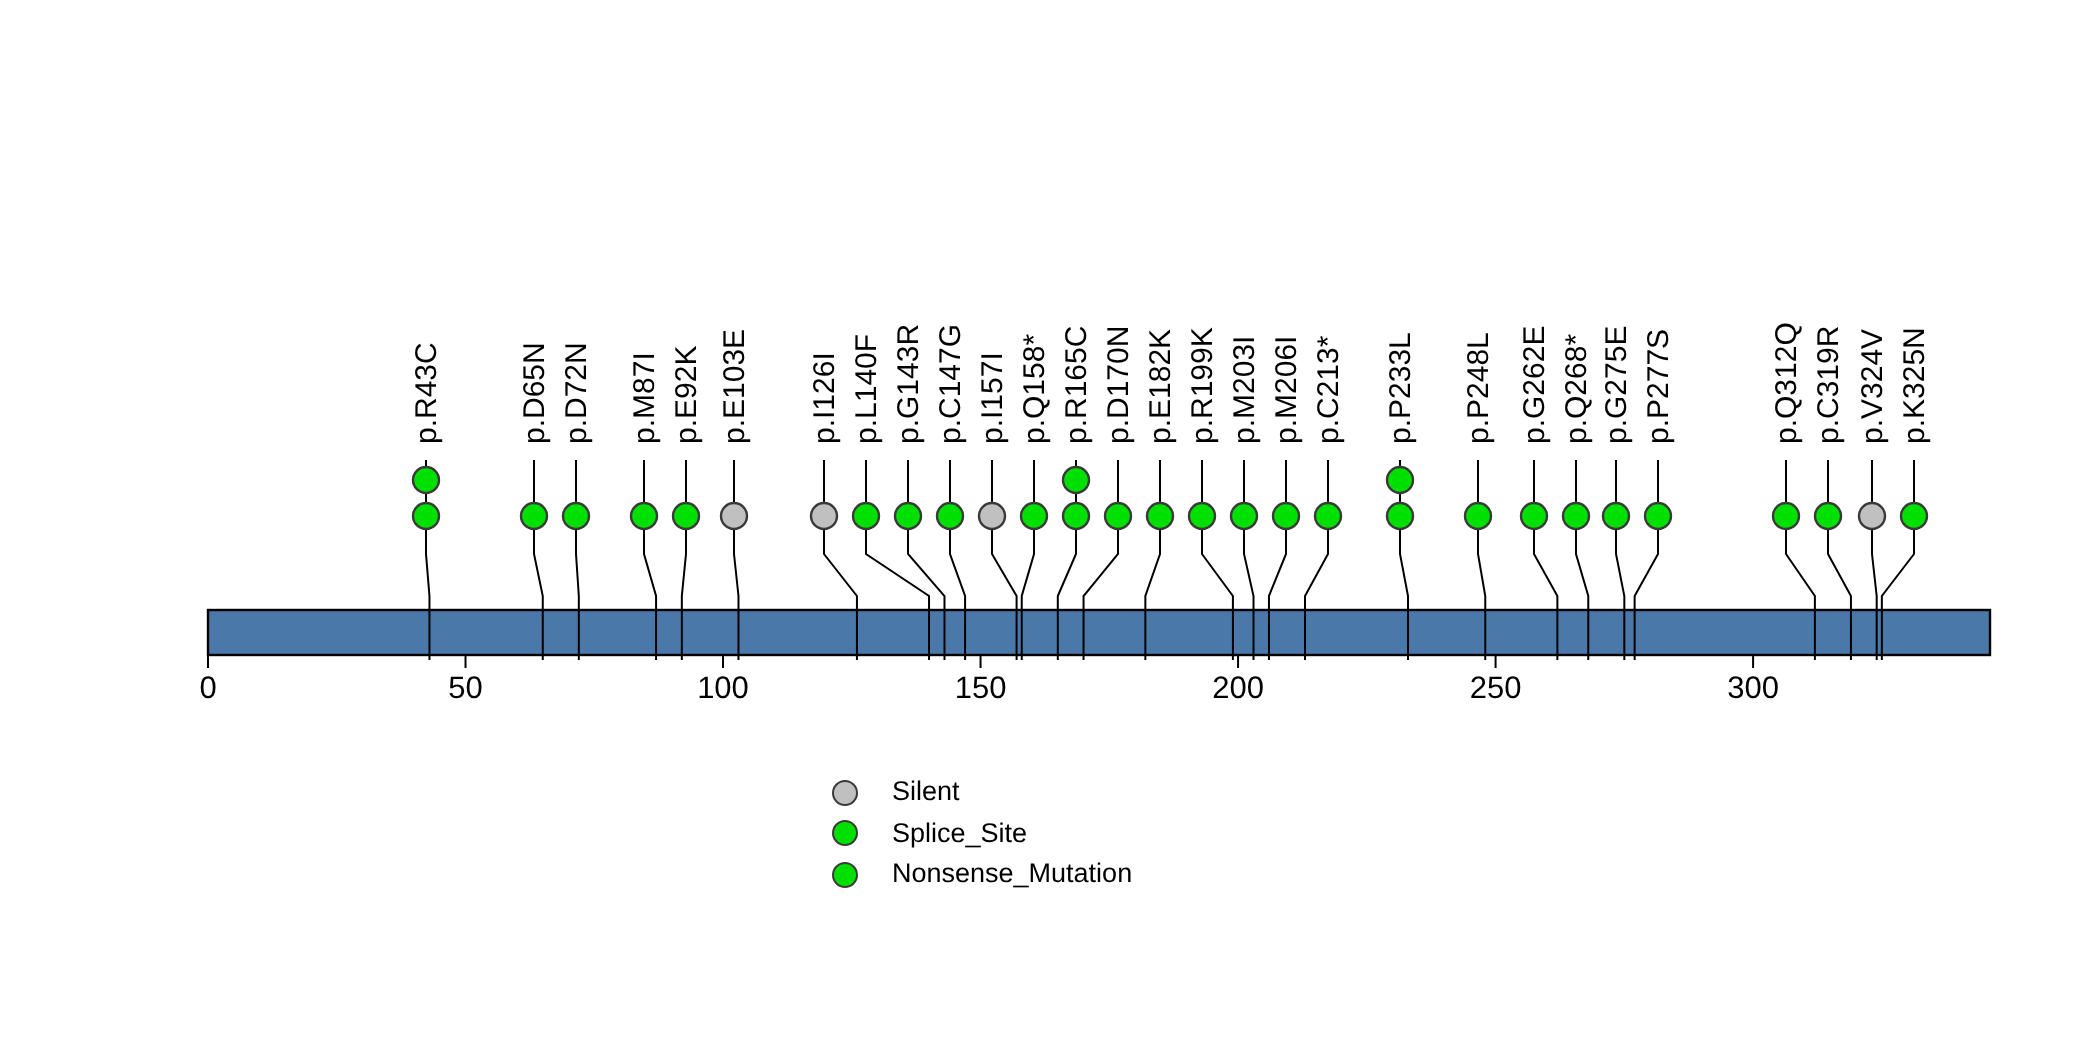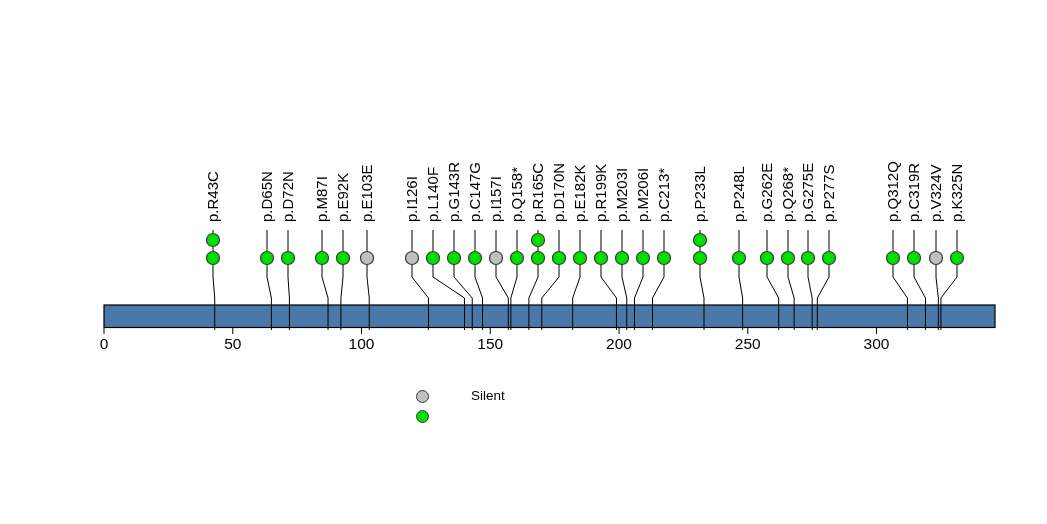--- a/index.html
+++ b/index.html
@@ -1,21 +1,21 @@
 <!DOCTYPE html>
 <html><head>
 <meta charset="utf-8">
 <style>
   html,body{margin:0;padding:0;background:#ffffff;}
   #app{position:relative;width:1047px;height:524px;background:#ffffff;overflow:hidden;
        font-family:"Liberation Sans",sans-serif;}
   #plot{position:absolute;left:0;top:0;}
   svg text{font-family:"Liberation Sans",sans-serif;}
   .legend{position:absolute;left:416px;top:386px;display:flex;flex-direction:column;}
-  .legend-row{display:flex;align-items:center;height:20.5px;gap:25px;}
+  .legend-row{display:flex;align-items:center;height:20.5px;}
   .dot{width:13px;height:13px;border-radius:50%;border:1.2px solid #3a3a3a;
        box-sizing:border-box;flex:0 0 13px;}
   .lab{margin-left:17px;font-size:13.5px;color:#000;line-height:20.5px;white-space:nowrap;}
 </style>
 </head>
 <body>
 
 <div id="app">
   <svg id="plot" width="1047" height="524" viewBox="0 0 1047 524">
       <rect x="104" y="305" width="891" height="22.5" fill="#4A79A9" stroke="#000000" stroke-width="1.2"></rect>
@@ -125,15 +125,20 @@
       <text x="957" y="222" dy="5" transform="rotate(-90 957 222)" font-size="15" fill="#000000">p.K325N</text>
     </svg>
 
   <div class="legend">
     <div class="legend-row">
       <span class="dot" style="background: rgb(192, 192, 192);"></span>
       <span class="lab">Silent</span>
     </div>
     <div class="legend-row">
       <span class="dot" style="background: rgb(0, 224, 0);"></span>
+      <span class="lab">Splice_Site</span>
+    </div>
+    <div class="legend-row">
+      <span class="dot" style="background: rgb(0, 224, 0);"></span>
+      <span class="lab">Nonsense_Mutation</span>
     </div>
   </div>
 </div>
 
 </body></html>

